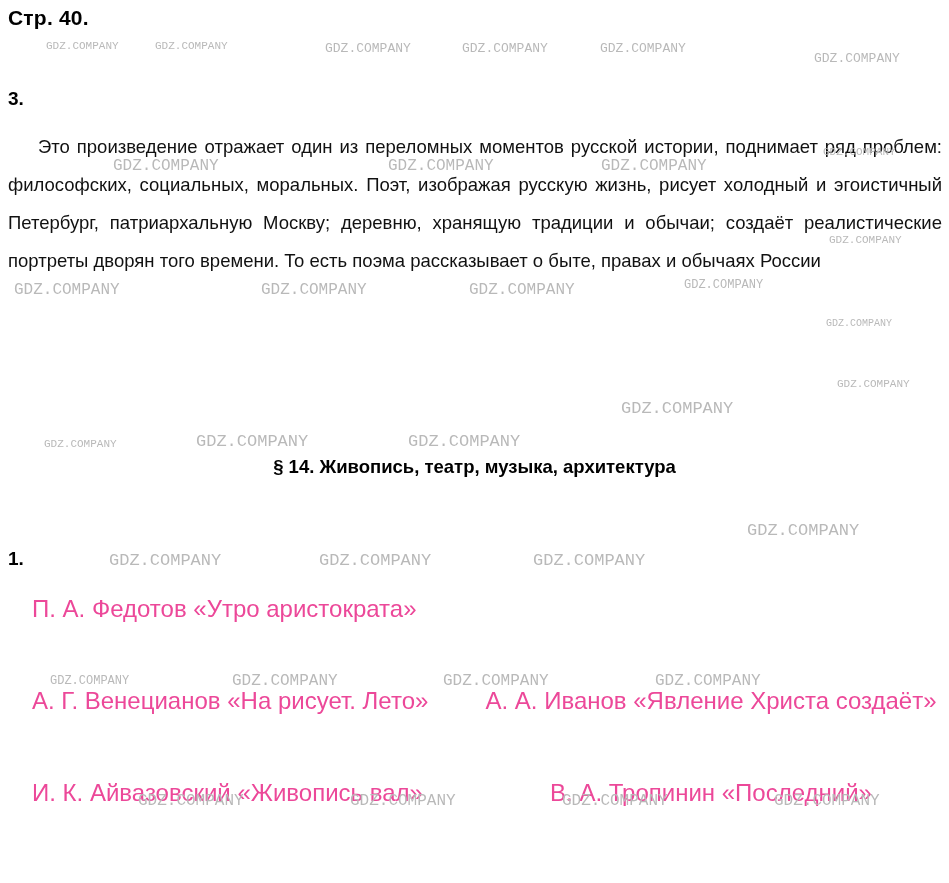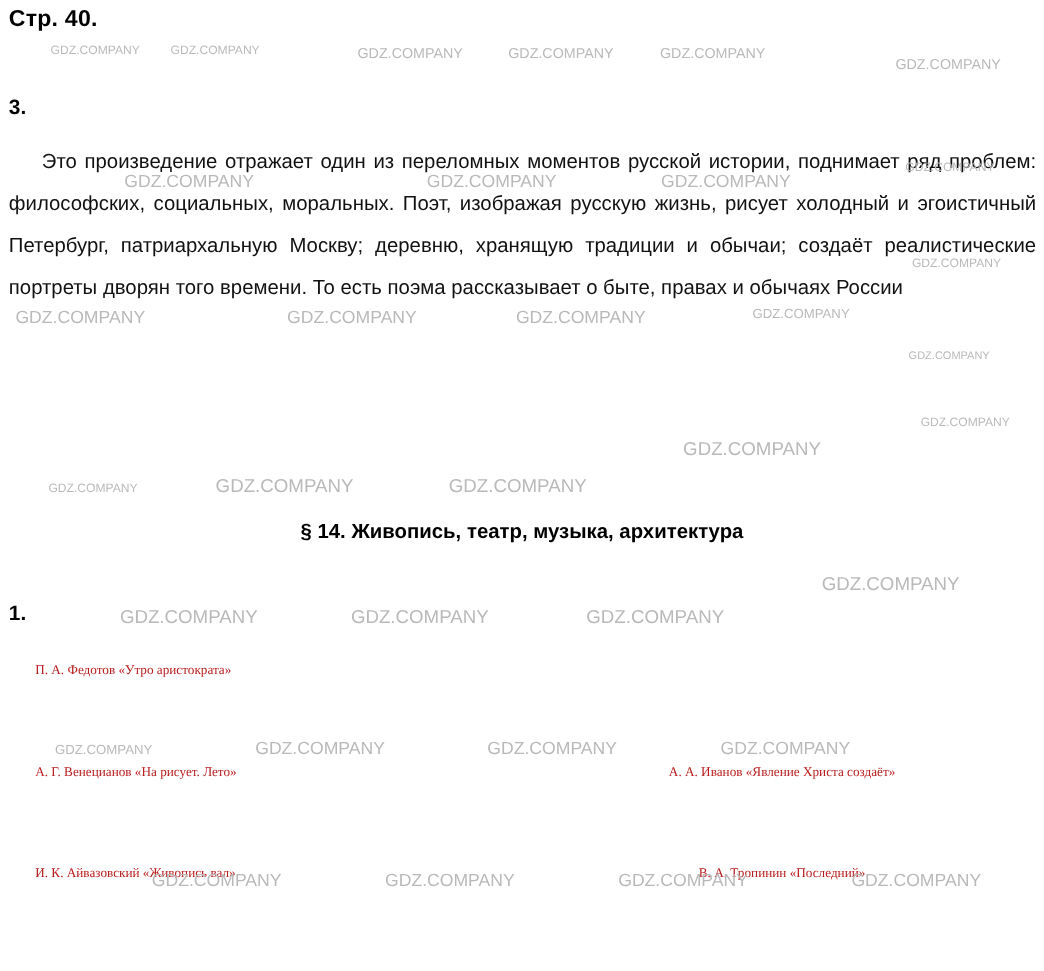--- a/index.html
+++ b/index.html
@@ -48,55 +48,54 @@
     text-indent: 30px;
     color: #111;
   }
   .body-text .last-line {
     text-indent: 0;
   }
 
   .section-title {
     position: absolute;
     left: 0;
-    top: 472px;
+    top: 456px;
     width: 949px;
     text-align: center;
     font-size: 18.5px;
     font-weight: bold;
   }
 
   .art-grid {
     position: absolute;
     left: 0;
     top: 592px;
     width: 949px;
   }
   .art-row {
     display: flex;
     width: 949px;
     margin-bottom: 58px;
   }
   .art-cell {
     width: 474px;
-    font-size: 12px;
+    font-size: 24px;
     line-height: 34px;
     text-align: center;
-    color: #b91c1c;
-    font-family: Liberation Serif, serif;
+    color: #ec4899;
   }
   .art-cell.left {
     text-align: left;
     padding-left: 32px;
     box-sizing: border-box;
   }
 
   .wm {
     position: absolute;
-    font-family: Liberation Sans, sans-serif;
+    font-family: Liberation Mono, monospace;
     color: #b9b9b9;
     white-space: nowrap;
     pointer-events: none;
     user-select: none;
   }
 </style>
 </head>
 <body>
 
 <div class="page">

